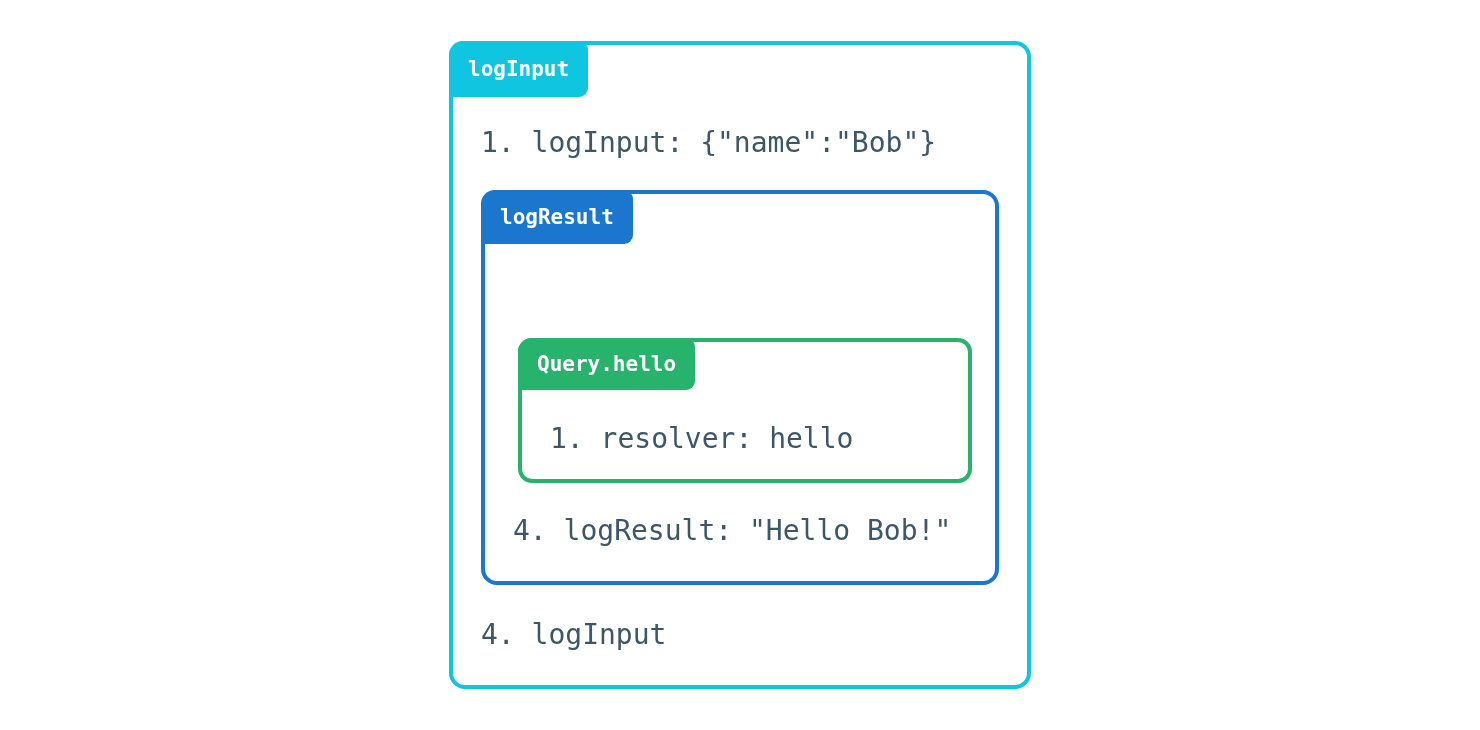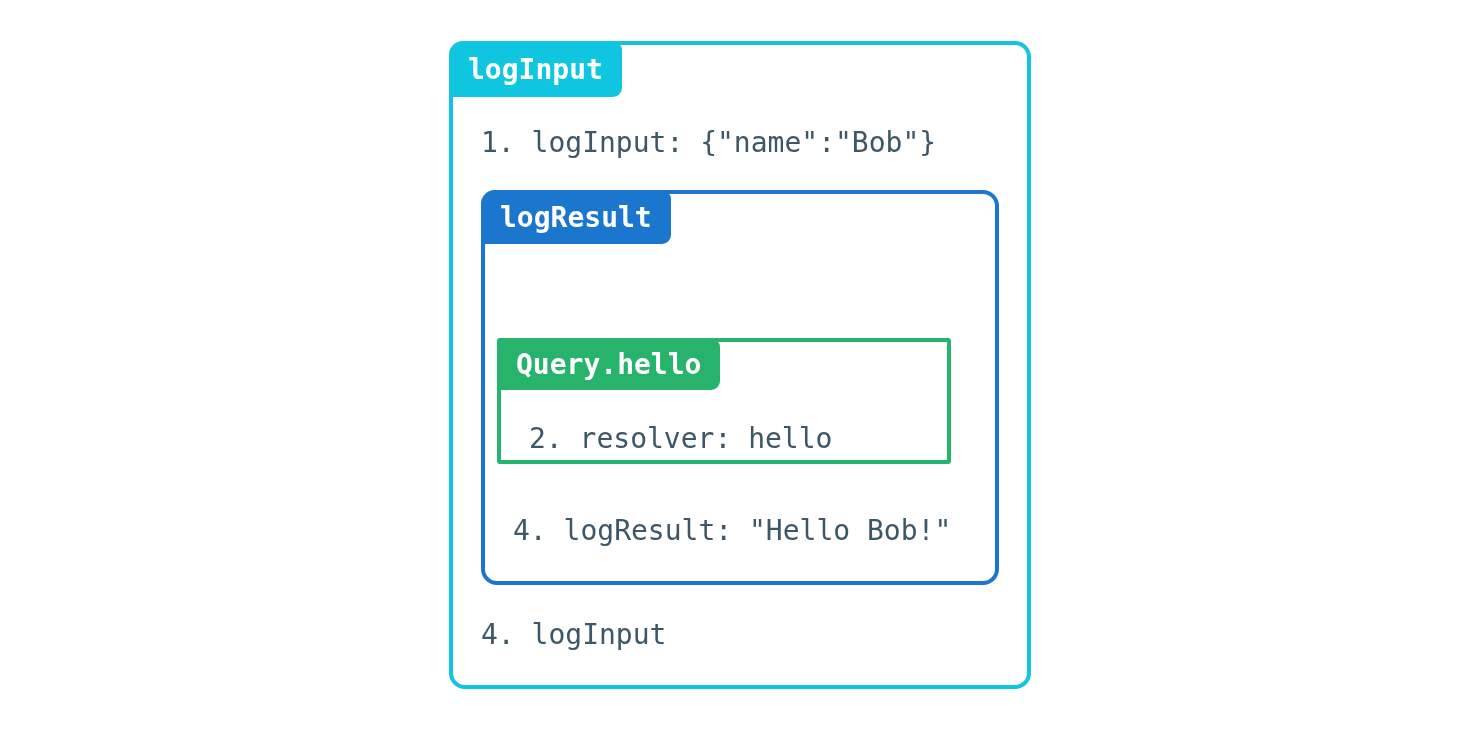--- a/index.html
+++ b/index.html
@@ -37,35 +37,35 @@
     border-color: var(--outer);
     border-radius: 16px;
   }
   .box-middle {
     left: 28px; top: 145px;
     width: 518px; height: 395px;
     border-color: var(--middle);
     border-radius: 16px;
   }
   .box-inner {
-    left: 12px; top: 144px;
-    width: 454px; height: 126px;
+    left: 33px; top: 144px;
+    width: 454px; height: 145px;
     border-color: var(--inner);
-    border-radius: 3px;
+    border-radius: 14px;
   }
   .tab {
     position: absolute;
     top: -4px;
     left: -4px;
     display: flex;
     align-items: center;
     padding: 0 19px;
     color: var(--label-text);
     font-weight: bold;
-    font-size: 28px;
+    font-size: 21px;
     white-space: nowrap;
     border-radius: 14px 9px 9px 0;
   }
   .tab-outer  { background: var(--outer);  height: 56px; }
   .tab-middle { background: var(--middle); height: 54px; }
   .tab-inner  { background: var(--inner);  height: 52px; }
   .step {
     position: absolute;
     left: 28px;
     color: var(--text);
@@ -98,21 +98,21 @@
         <span>logResult</span>
       </div>
 
 
       <div class="box box-inner">
 
         <div class="tab tab-inner">
           <span>Query.hello</span>
         </div>
 
-        <div class="step step-3">2. resolver: hello</div>
+        <div class="step step-3">1. resolver: hello</div>
 
       </div>
 
       <div class="step step-4">4. logResult: "Hello Bob!"</div>
 
     </div>
 
     <div class="step step-5">4. logInput</div>
 
   </div>

